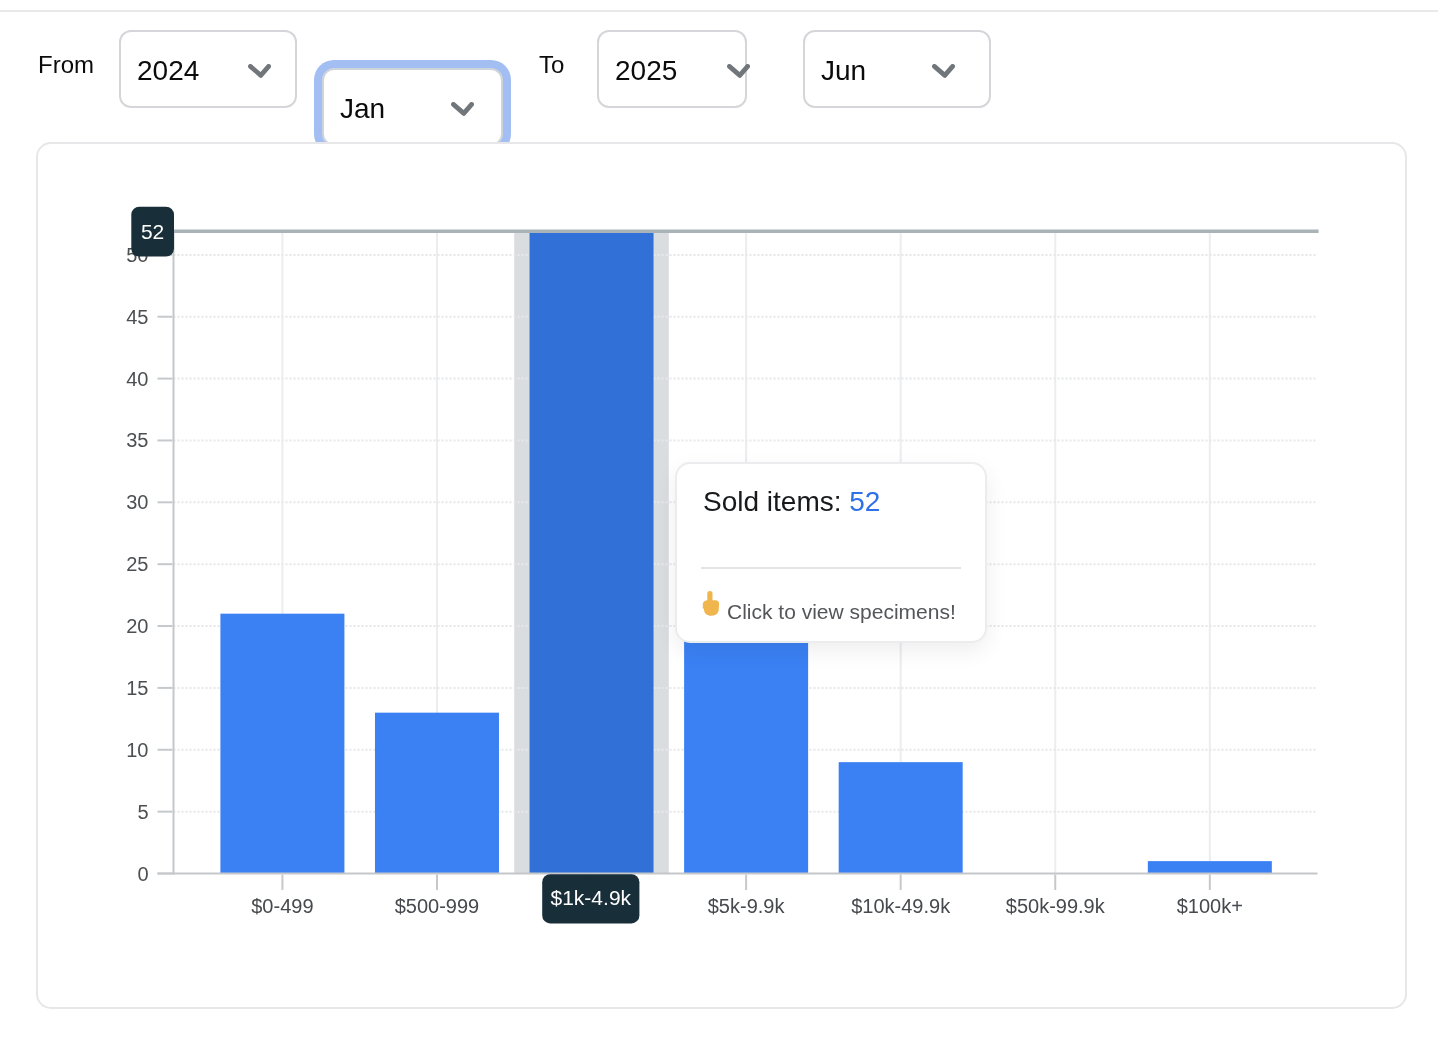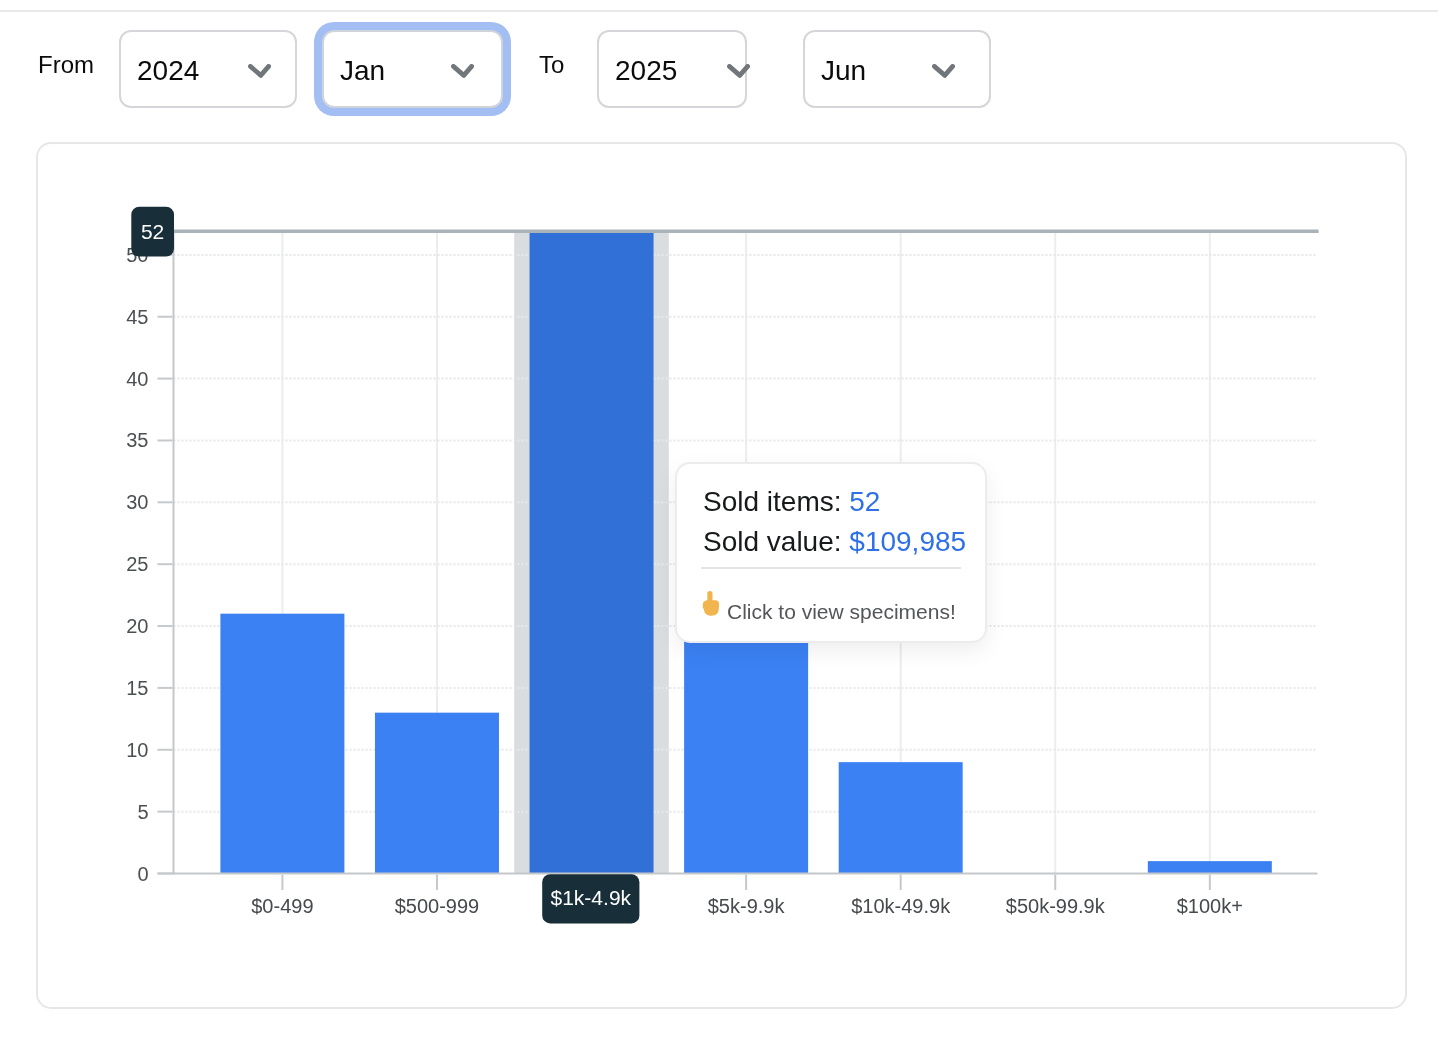--- a/index.html
+++ b/index.html
@@ -1,21 +1,21 @@
 <!DOCTYPE html>
 <html><head><meta charset="utf-8"><style>
 * { margin:0; padding:0; box-sizing:border-box; }
 html,body { width:1438px; height:1048px; background:#fff; font-family:"Liberation Sans",sans-serif; overflow:hidden; }
 body { position:relative; }
 .topline { position:absolute; left:0; top:10px; width:1438px; height:2px; background:#e9e9e9; }
 .lbl { position:absolute; top:30px; height:78px; line-height:70px; font-size:24px; color:#0b0b0c; }
 .sel { position:absolute; top:30px; height:78px; background:#fff; border:2px solid #d6d6da; border-radius:12px; font-size:28px; color:#0b0b0c; }
 .sel .tx { position:absolute; left:16px; top:0; height:78px; line-height:77px; }
 .sel .ch { position:absolute; top:32px; } .sel .ch svg { display:block; }
-.focus { border-color:#cfd4da; box-shadow:0 0 0 8px #a3bef3; }
+.focus { border-color:#cfd4da; box-shadow:0 0 0 8px #a3bef3;margin-top:38px; }
 .card { position:absolute; left:36px; top:142px; width:1371px; height:867px; border:2px solid #e7e7e9; border-radius:15px; background:#fff; }
 svg.chart { position:absolute; left:0; top:0; }
 .tip { position:absolute; left:675px; top:462px; width:312px; height:181px; background:#fff; border:2px solid #ececee; border-radius:15px; box-shadow:0 8px 22px rgba(0,0,0,.07); }
 .tip .l1 { position:absolute; left:26px; top:22px; font-size:28px; color:#17191b; white-space:nowrap; }
 .tip .l2 { position:absolute; left:26px; top:62px; font-size:28px; color:#17191b; white-space:nowrap; }
 .tip .bl { color:#2e70e8; }
 .tip .dv { position:absolute; left:24px; right:24px; top:103px; height:2px; background:#e4e4e6; }
 .tip .l3 { position:absolute; left:50px; top:136px; font-size:21px; color:#54565a; white-space:nowrap; }
 </style></head>
 <body>
@@ -118,21 +118,20 @@
 <text x="900.68" y="912.5" text-anchor="middle" font-size="20" fill="#46494d">$10k-49.9k</text>
 <text x="1055.25" y="912.5" text-anchor="middle" font-size="20" fill="#46494d">$50k-99.9k</text>
 <text x="1209.82" y="912.5" text-anchor="middle" font-size="20" fill="#46494d">$100k+</text>
 <rect x="131.3" y="206.7" width="42.7" height="49.9" rx="8" fill="#182f3a"></rect>
 <text x="152.6" y="239" text-anchor="middle" font-size="21" fill="#fff">52</text>
 <rect x="542.2" y="874.2" width="97.2" height="49.2" rx="8" fill="#182f3a"></rect>
 <text x="590.8" y="905" text-anchor="middle" font-size="21" fill="#fff">$1k-4.9k</text>
 </svg>
 <div class="tip">
   <div class="l1">Sold items: <span class="bl">52</span></div>
-  <div class="l2">Sold value: <span class="bl">$109,985</span></div>
   <div class="dv"></div>
   <svg width="18" height="25" viewBox="0 0 18 25" style="position:absolute;left:25px;top:127px">
       <g fill="#f0b54d">
         <rect x="5.3" y="0" width="5.2" height="13" rx="2.6"></rect>
         <path d="M1.6 12.6 C1.6 10.4 3.2 9.2 5.6 9.2 L13.4 9.2 C15.8 9.2 17.2 10.8 17.1 13.2 L16.7 18.6 C16.4 22.6 13.9 24.8 9.3 24.8 C4.9 24.8 2.2 22.6 2.0 18.8 Z"></path>
         <rect x="0.8" y="10.8" width="4.2" height="7.6" rx="2.1"></rect>
       </g>
     </svg>
   <div class="l3">Click to view specimens!</div>
 </div>

